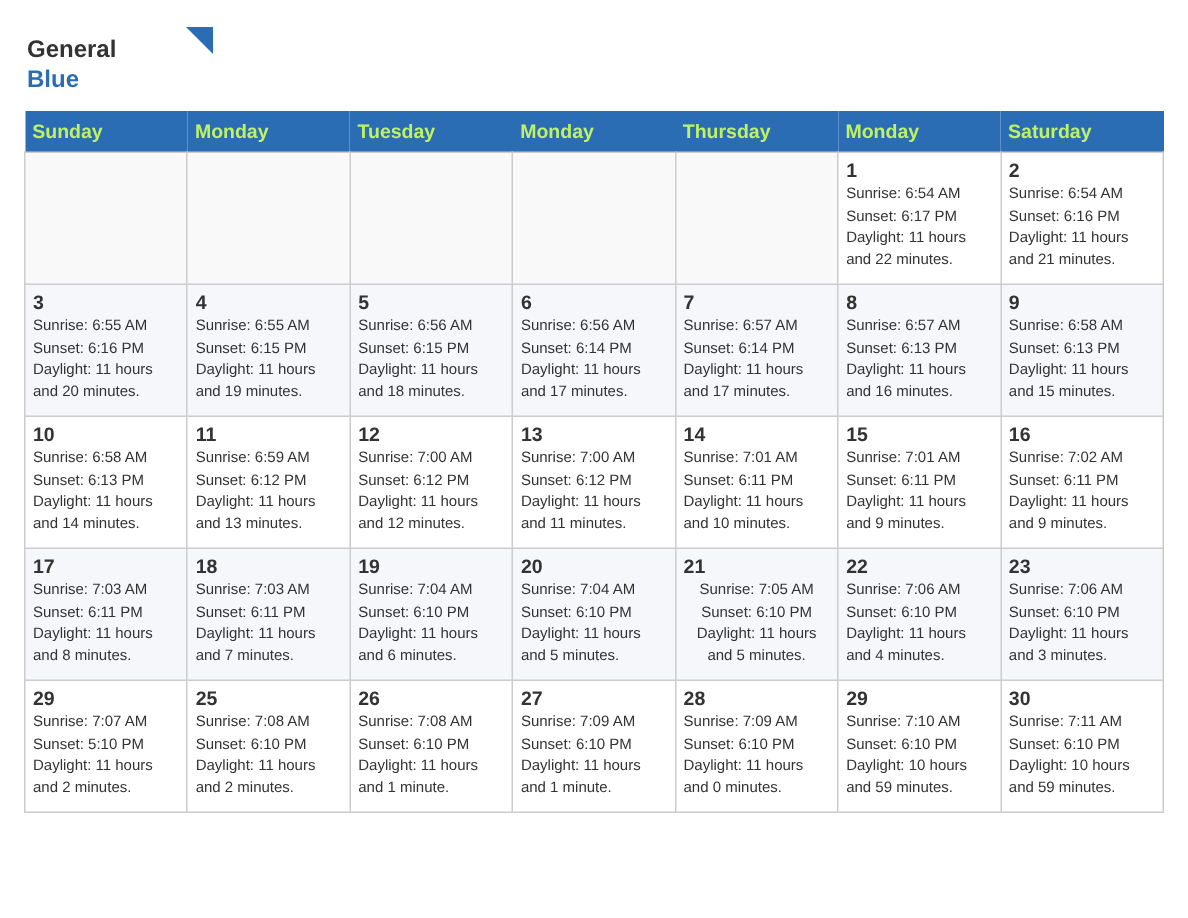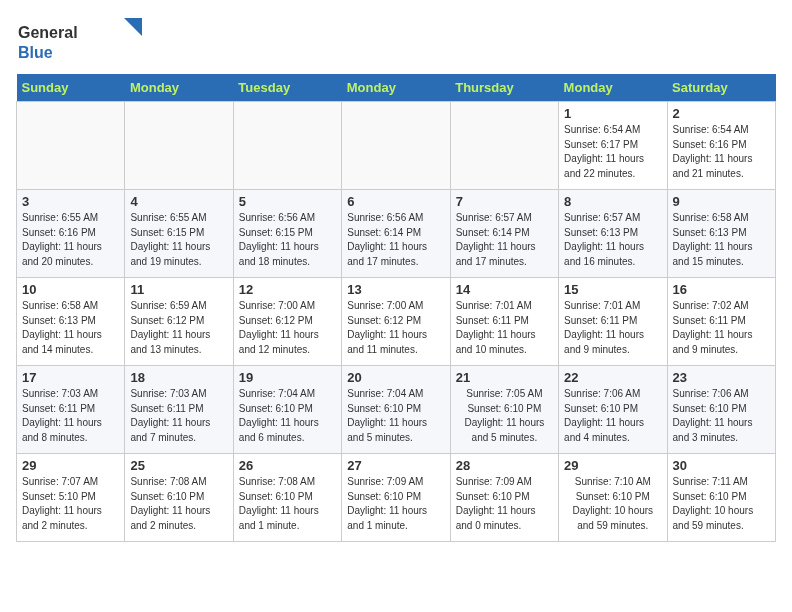--- a/index.html
+++ b/index.html
@@ -280,21 +280,21 @@
 Daylight: 11 hours and 1 minute.</div>
         </td>
         <td>
           <span class="day-num">28</span>
           <div class="day-info" style="white-space: pre-line;">Sunrise: 7:09 AM
 Sunset: 6:10 PM
 Daylight: 11 hours and 0 minutes.</div>
         </td>
         <td>
           <span class="day-num">29</span>
-          <div class="day-info" style="white-space: pre-line; text-align: center;">Sunrise: 7:10 AM
+          <div class="day-info" style="white-space: pre-line;">Sunrise: 7:10 AM
 Sunset: 6:10 PM
 Daylight: 10 hours and 59 minutes.</div>
         </td>
         <td>
           <span class="day-num">30</span>
           <div class="day-info" style="white-space: pre-line;">Sunrise: 7:11 AM
 Sunset: 6:10 PM
 Daylight: 10 hours and 59 minutes.</div>
         </td>
       </tr>

